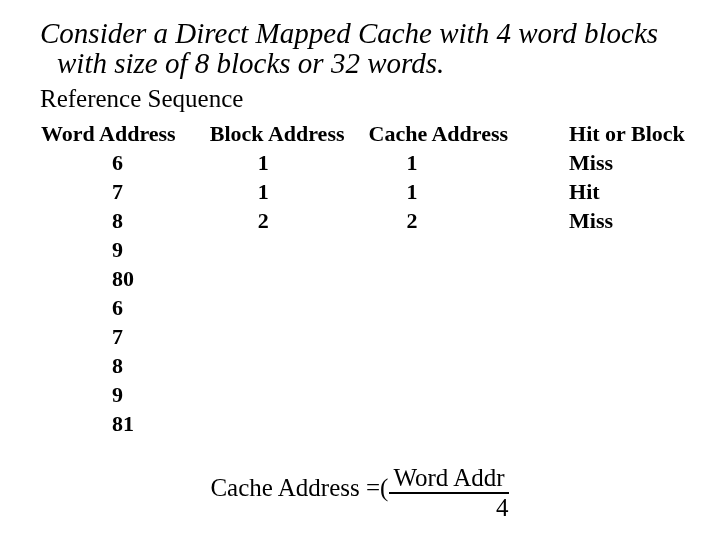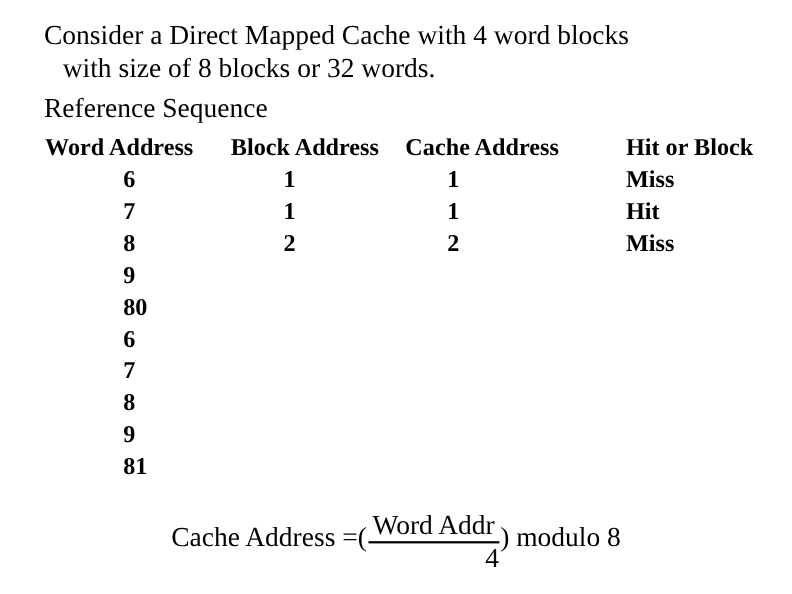--- a/index.html
+++ b/index.html
@@ -18,23 +18,24 @@
   }
 
   
   .intro {
     position: absolute;
     left: 40px;
     top: 18px;
     width: 660px;
   }
   .intro-line {
-    font-size: 25px;
+    font-size: 29px;
     line-height: 30px;
     white-space: nowrap;
+    font-style: italic;
   }
   .intro-line.indent { padding-left: 17px; }
   .section-title {
     position: absolute;
     left: 40px;
     top: 84px;
     font-size: 25px;
     line-height: 30px;
     font-weight: normal;
     white-space: nowrap;
@@ -201,15 +202,15 @@
       <td class="c-word">81</td>
       <td class="c-block"></td>
       <td class="c-cache"></td>
       <td class="c-hit"></td>
     </tr>
   </tbody>
 </table>
 
 <div class="formula">
   <span class="formula-inner">
-    <span class="part">Cache Address =(</span><span class="frac"><span class="num">Word Addr</span><span class="bar"></span><span class="den">4</span></span><span class="part">) modulo 8</span>
+    <span class="part">Cache Address =(</span><span class="frac"><span class="num">Word Addr</span><span class="bar"></span><span class="den">4</span></span>
   </span>
 </div>
 
 </body></html>

